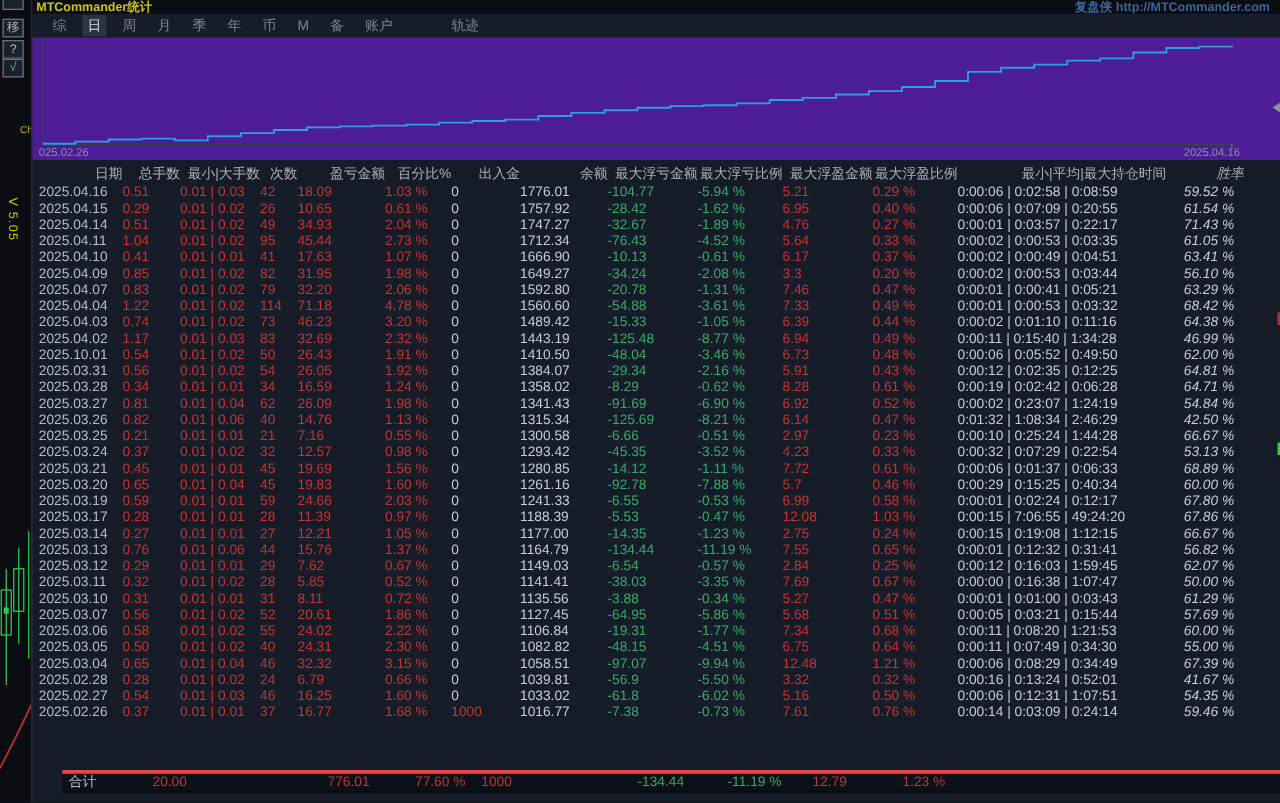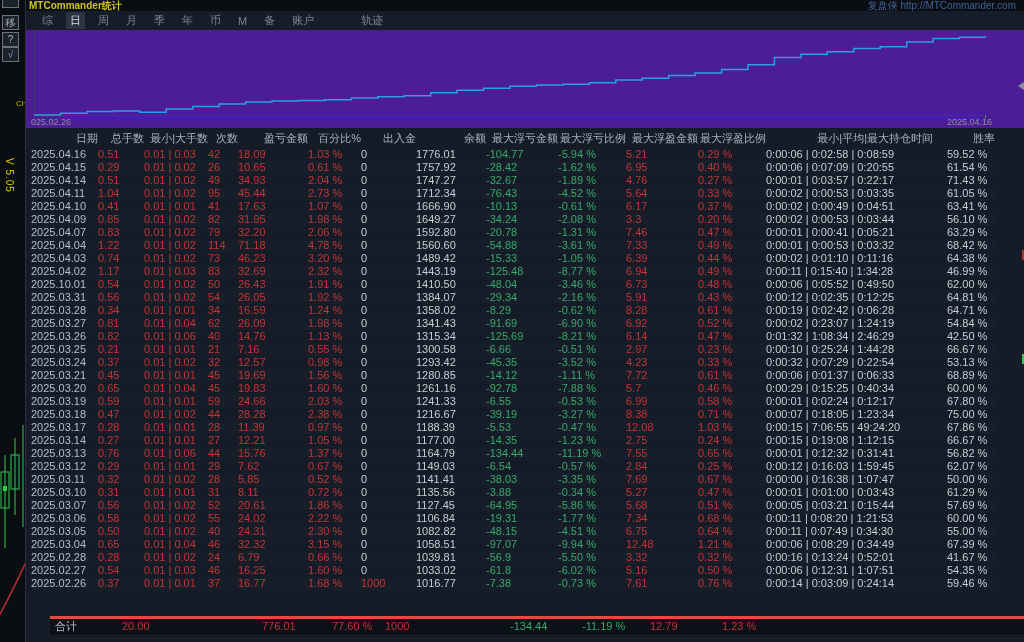--- a/index.html
+++ b/index.html
@@ -21,21 +21,21 @@
     writing-mode:vertical-rl;letter-spacing:1px;
   }
   #strip-ch{position:absolute;left:16px;top:99px;color:#c8b400;font-size:8px;font-weight:normal;}
   
   #win{
     position:absolute;left:25px;top:0;width:999px;height:642px;
     background:#151c27;border-left:1px solid #2a3240;box-sizing:border-box;
   }
   #titlebar{position:absolute;left:0;top:0;width:100%;height:11px;background:#0a0d11;overflow:hidden;}
   #title{position:absolute;left:3px;top:-1px;font-size:10px;font-weight:bold;color:#cdc51e;white-space:nowrap;}
-  #homelink{position:absolute;right:8px;top:-1px;font-size:10px;color:#41639b;font-weight:normal;white-space:nowrap;}
+  #homelink{position:absolute;right:8px;top:-1px;font-size:10px;color:#41639b;font-weight:bold;white-space:nowrap;}
   #tabbar{
     position:absolute;left:0;top:11px;width:100%;height:19px;background:#161d28;
     display:flex;align-items:center;padding-left:12px;box-sizing:border-box;
   }
   .tab{
     color:#7d8591;font-size:11px;padding:1px 4px;margin-right:9px;cursor:default;white-space:nowrap;
   }
   .tab.sel{background:#2b3442;color:#d4dae2;}
   .tab.gap{margin-left:30px;}
   
@@ -51,21 +51,21 @@
     position:absolute;right:0;top:52px;width:0;height:0;
     border-top:4px solid transparent;border-bottom:4px solid transparent;border-right:6px solid #8a9099;
   }
   
   #tablewrap{position:absolute;left:0;top:128px;width:100%;}
   table{border-collapse:collapse;table-layout:fixed;margin-left:5px;width:964px;}
   td,th{padding:0;white-space:nowrap;overflow:hidden;text-align:left;font-weight:normal;}
   th{font-size:11px;height:18px;vertical-align:bottom;padding-bottom:2px;color:#a9b1bc;text-align:right;}
   td{font-size:11px;height:13px;line-height:13px;}
   tr:nth-child(even) td{background:rgba(255,255,255,0.013);}
-  .col-winrate{padding-left:14px;}
+  .col-winrate{padding-left:14px;font-style:italic;}
   .c-date{color:#b6bdc7;}
   .c-red{color:#c43434;}
   .c-green{color:#37a96a;}
   .c-white{color:#c6cdd5;}
   #total-band{
     position:absolute;left:4px;width:100%;background:#0c1117;
     border-top:3px solid #ef4444;border-bottom:1px solid #05080c;margin-left:20px;
   }
   #total-band td{height:14px;line-height:14px;}
   
@@ -476,36 +476,20 @@
             <td class="c-white">0</td>
             <td class="c-white">1241.33</td>
             <td class="c-green">-6.55</td>
             <td class="c-green">-0.53 %</td>
             <td class="c-red">6.99</td>
             <td class="c-red">0.58 %</td>
             <td class="c-white">0:00:01 | 0:02:24 | 0:12:17</td>
             <td class="c-white col-winrate">67.80 %</td>
           </tr>
           <tr>
-            <td class="c-date">2025.03.18</td>
-            <td class="c-red">0.47</td>
-            <td class="c-red">0.01 | 0.02</td>
-            <td class="c-red">44</td>
-            <td class="c-red">28.28</td>
-            <td class="c-red">2.38 %</td>
-            <td class="c-white">0</td>
-            <td class="c-white">1216.67</td>
-            <td class="c-green">-39.19</td>
-            <td class="c-green">-3.27 %</td>
-            <td class="c-red">8.38</td>
-            <td class="c-red">0.71 %</td>
-            <td class="c-white">0:00:07 | 0:18:05 | 1:23:34</td>
-            <td class="c-white col-winrate">75.00 %</td>
-          </tr>
-          <tr>
             <td class="c-date">2025.03.17</td>
             <td class="c-red">0.28</td>
             <td class="c-red">0.01 | 0.01</td>
             <td class="c-red">28</td>
             <td class="c-red">11.39</td>
             <td class="c-red">0.97 %</td>
             <td class="c-white">0</td>
             <td class="c-white">1188.39</td>
             <td class="c-green">-5.53</td>
             <td class="c-green">-0.47 %</td>

